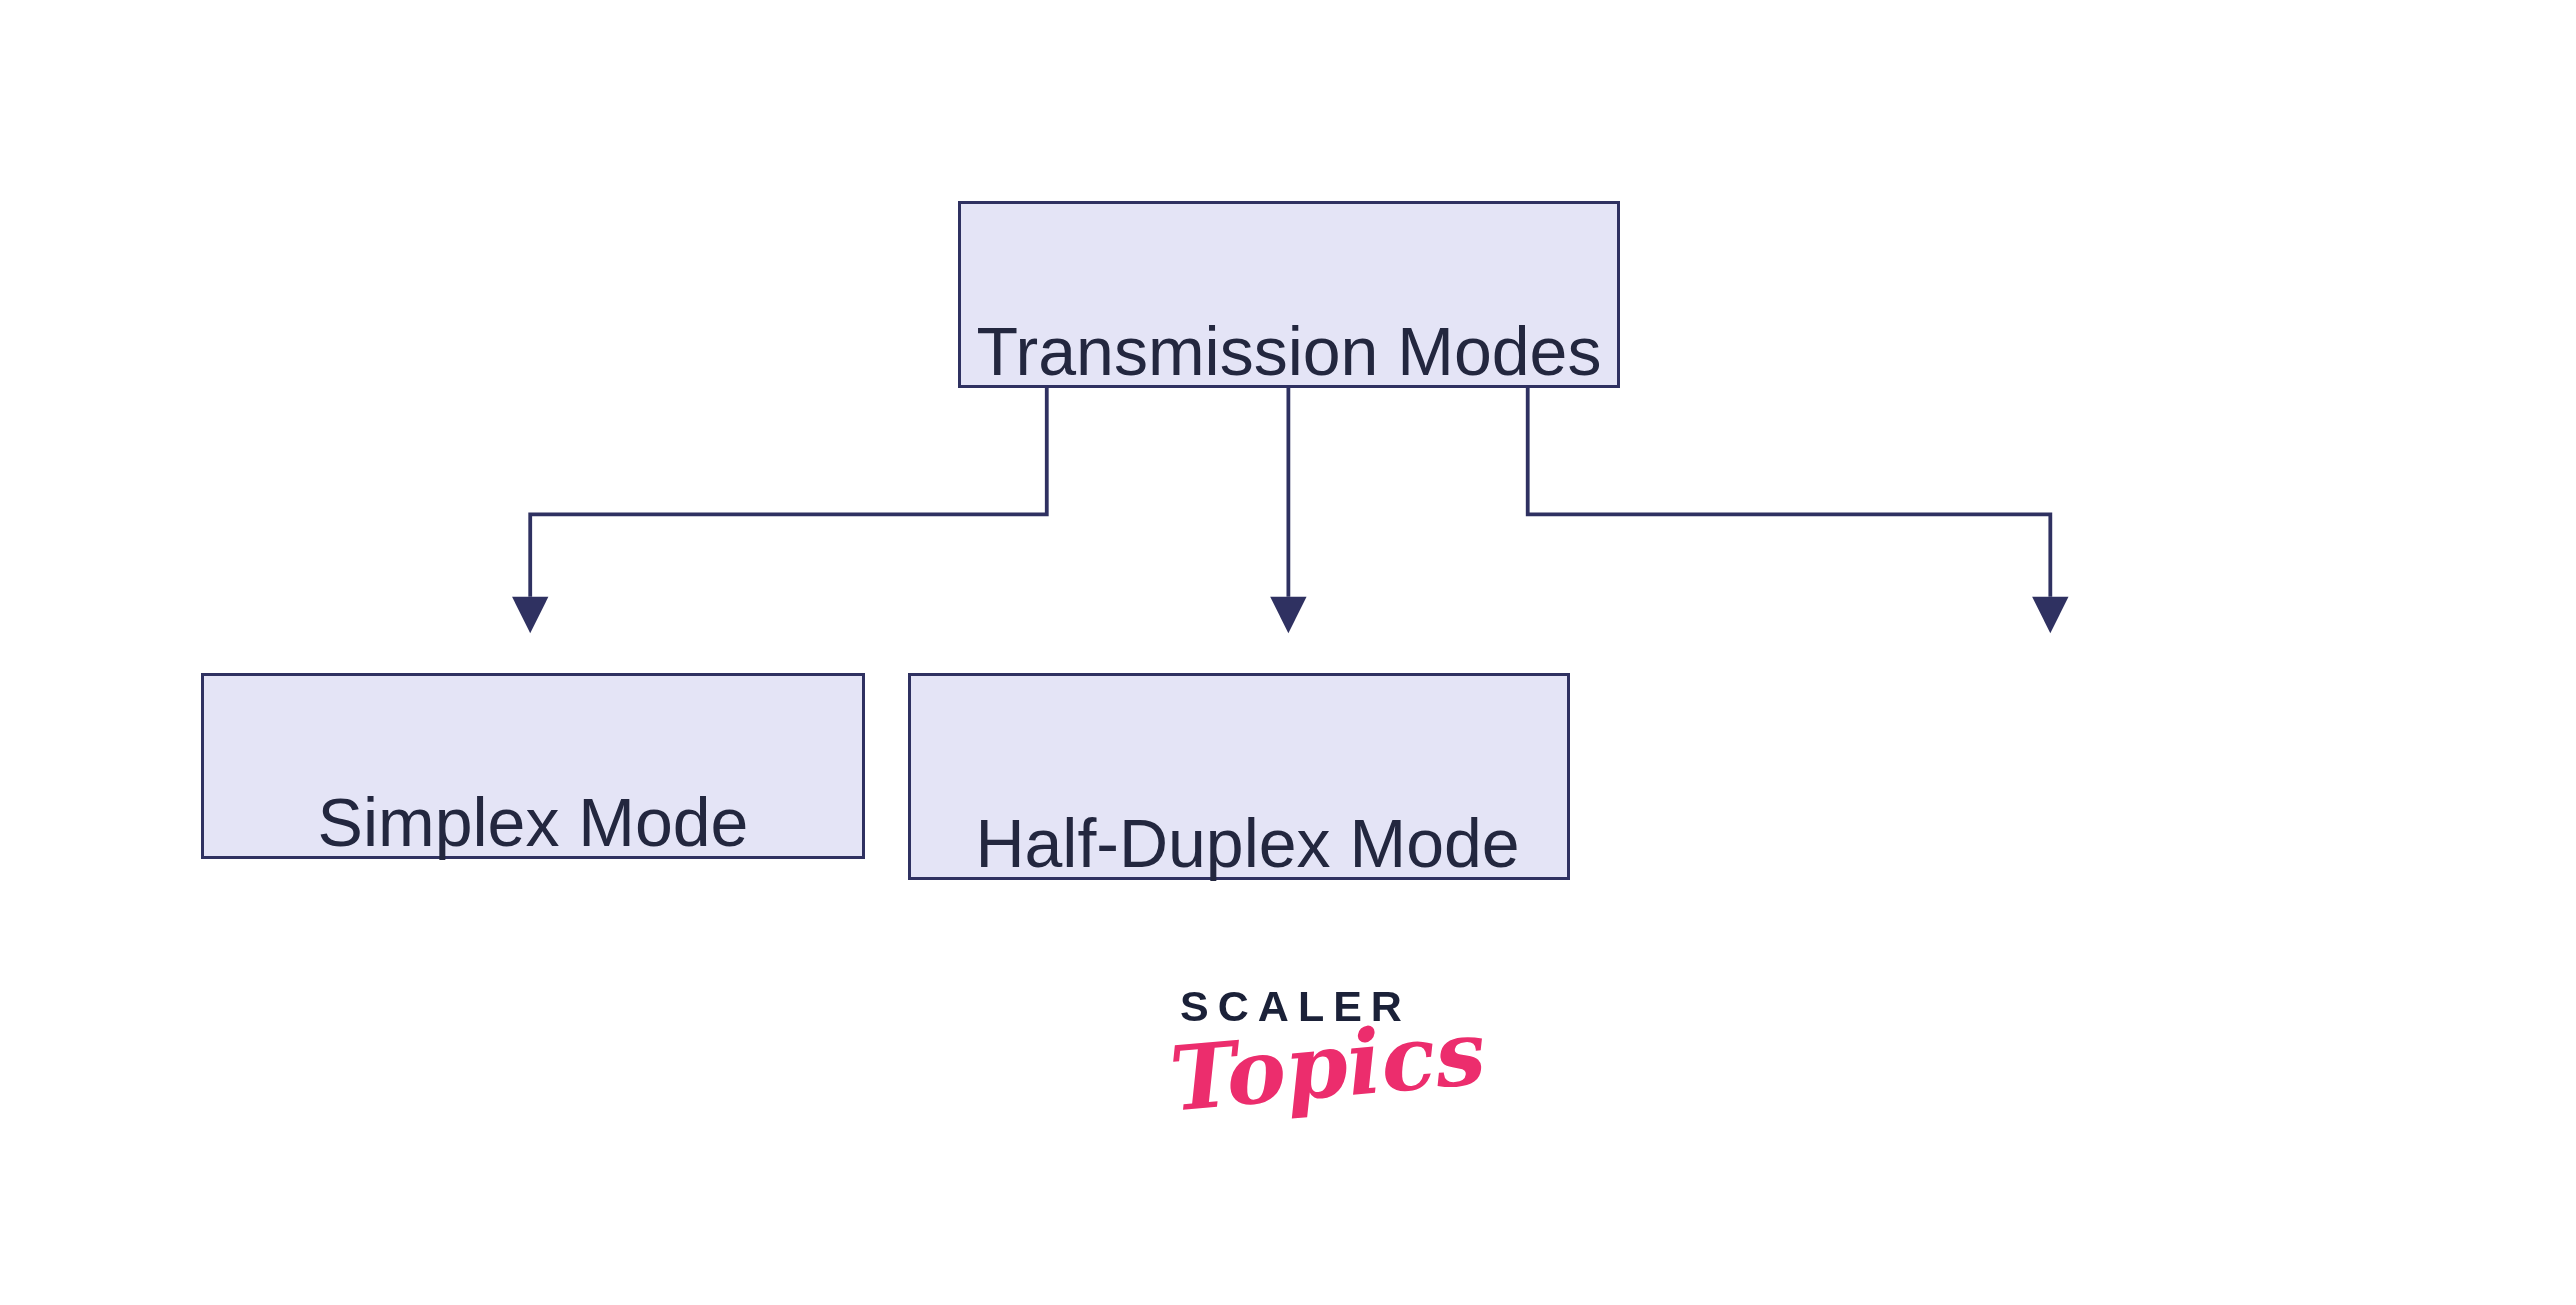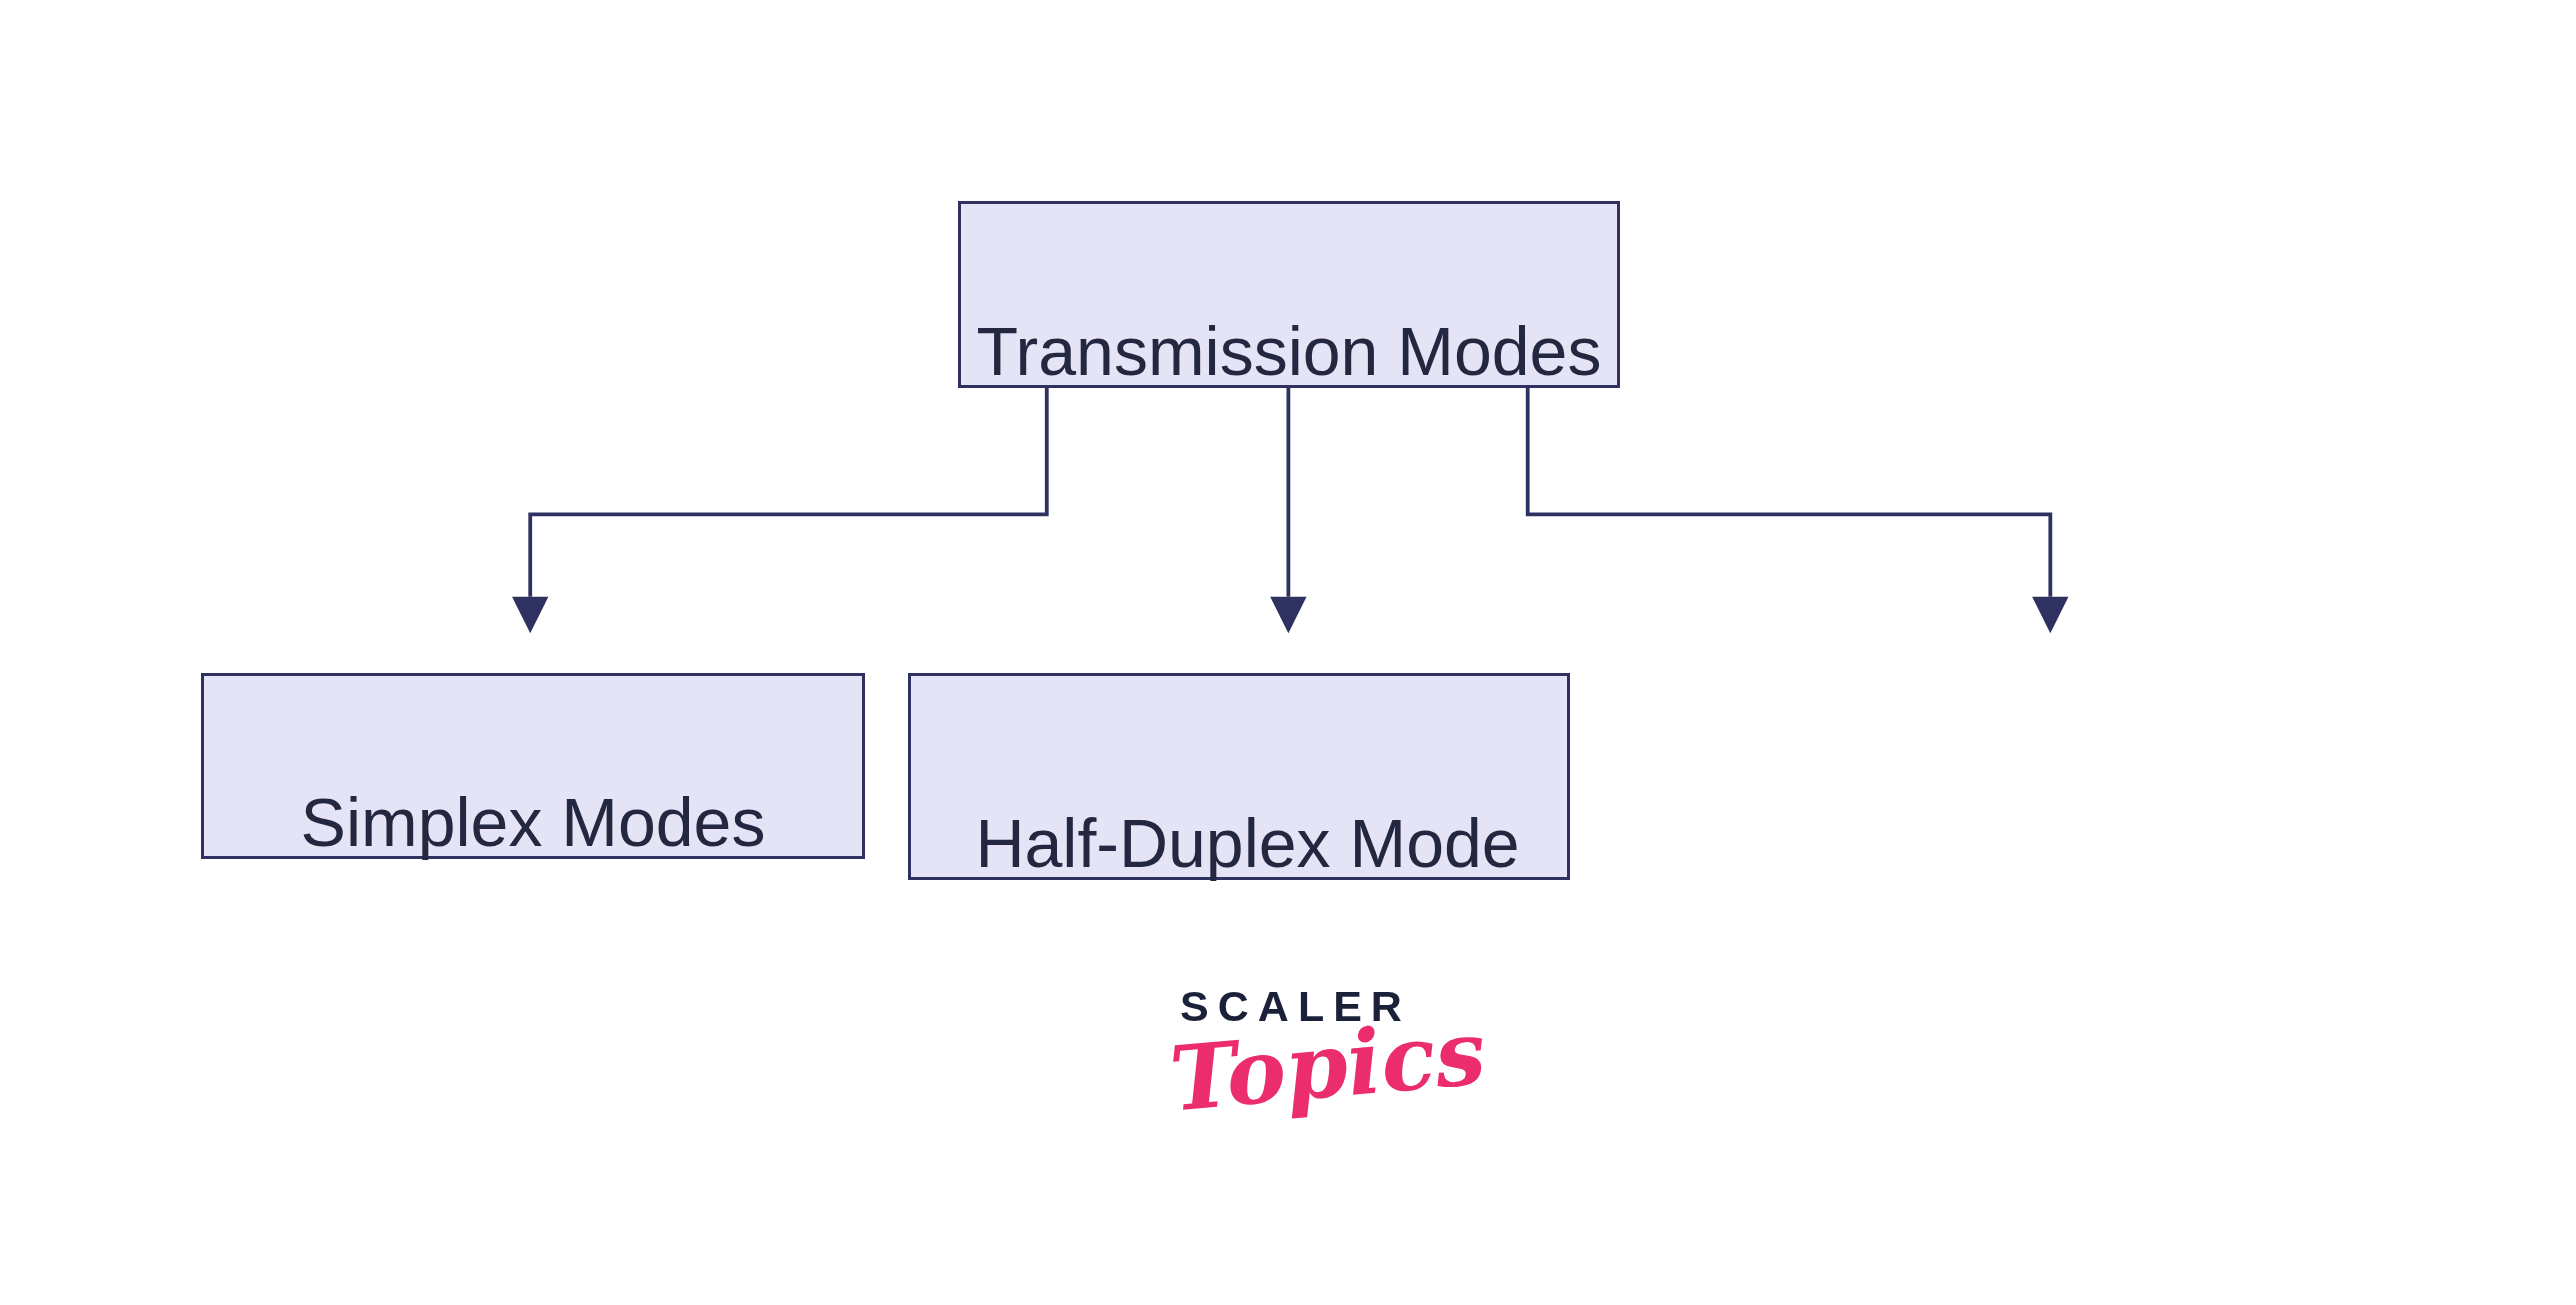--- a/index.html
+++ b/index.html
@@ -100,21 +100,21 @@
       <polyline class="connector-line" points="2017,512 2017,679 2707,679 2707,788"></polyline>
       <polygon class="arrowhead" points="2683,788 2731,788 2707,836"></polygon>
     </g>
   </svg>
 
   <div class="node node-root">
     <span>Transmission Modes</span>
   </div>
 
   <div class="node node-simplex">
-    <span>Simplex Modes</span>
+    <span>Simplex Mode</span>
   </div>
 
   <div class="node node-half">
     <span>Half-Duplex Mode</span>
   </div>
 
 
   <div class="logo">
     <div class="logo-primary">SCALER</div>
     <div class="logo-secondary">Topics</div>

